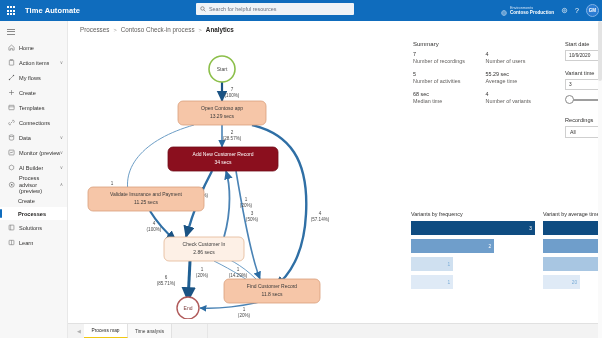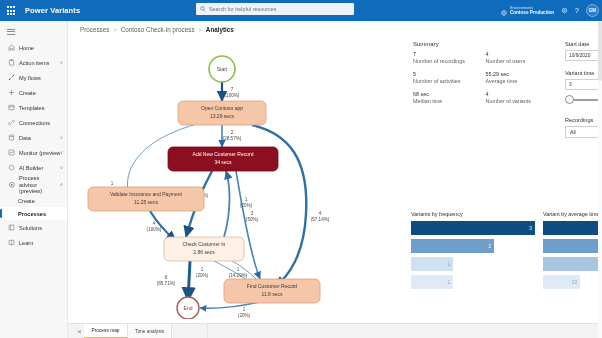--- a/index.html
+++ b/index.html
@@ -180,21 +180,21 @@
           <i></i>
           <i></i>
           <i></i>
           <i></i>
           <i></i>
           <i></i>
           <i></i>
           <i></i>
       </div>
     </div>
-    <div class="brand">Power Variants</div>
+    <div class="brand">Time Automate</div>
 
     <div class="searchwrap">
       <span class="mag">
         <svg width="6" height="6" viewBox="0 0 16 16">
             <circle cx="6.6" cy="6.6" r="4.6" fill="none" stroke="#5c5c5c" stroke-width="1.6"></circle>
             <line x1="10.2" y1="10.2" x2="14.4" y2="14.4" stroke="#5c5c5c" stroke-width="1.6"></line>
           </svg>
       </span>
       <input type="text" placeholder="Search for helpful resources" style="">
     </div>

